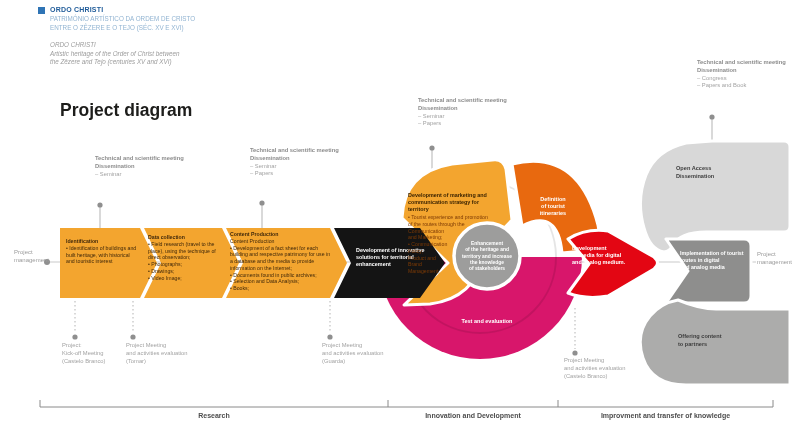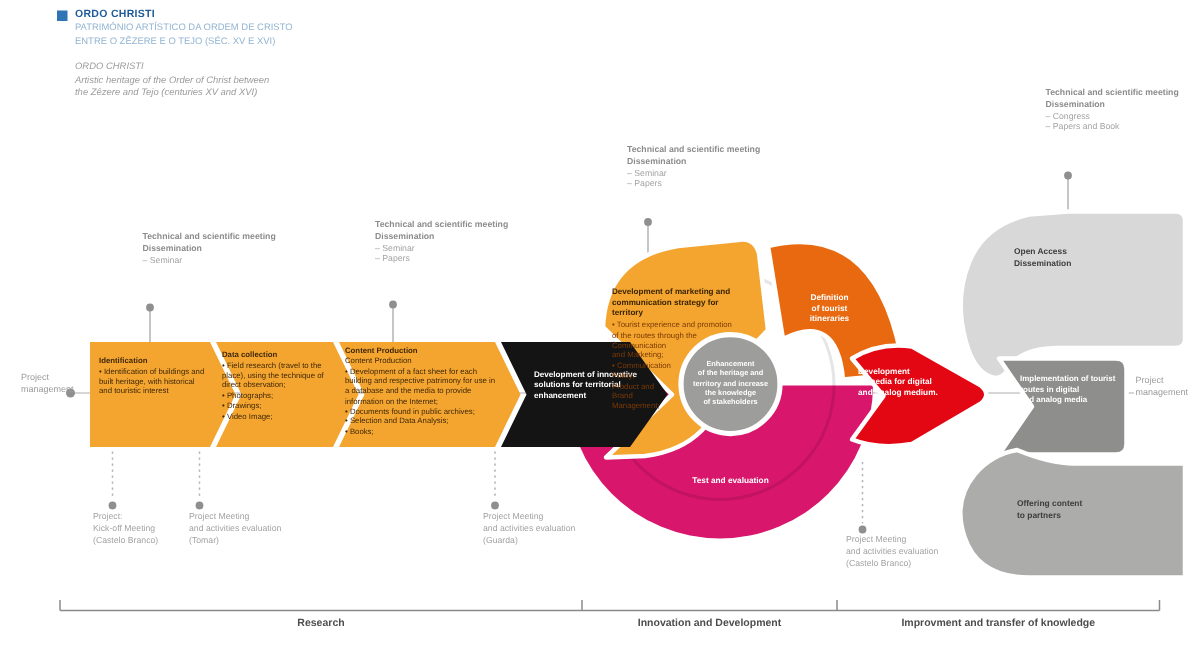--- a/index.html
+++ b/index.html
@@ -108,20 +108,21 @@
         <div class="brand-title">ORDO CHRISTI</div>
         <div class="brand-sub pre">PATRIMÓNIO ARTÍSTICO DA ORDEM DE CRISTO
 ENTRE O ZÊZERE E O TEJO (SÉC. XV E XVI)</div>
         <div class="brand-en pre" style="margin-top:9px;">ORDO CHRISTI</div>
         <div class="brand-en pre" style="margin-top:0;">Artistic heritage of the Order of Christ between
 the Zêzere and Tejo (centuries XV and XVI)</div>
       </div>
     </div>
   </div>
 
+  <div class="abs page-title" style="left:60px;top:100px;">Project diagram</div>
 
   <div class="abs pm pre" style="left:14px;top:248px;width:50px;">Project
 management</div>
   <div class="abs pm pre" style="left:757px;top:250px;width:44px;">Project
 management</div>
 
   <div class="abs chev" style="left:66px;top:238px;width:72px;">
     <div class="ct">Identification</div>
     <div class="pre">• Identification of buildings and built heritage, with historical and touristic interest</div>
   </div>

